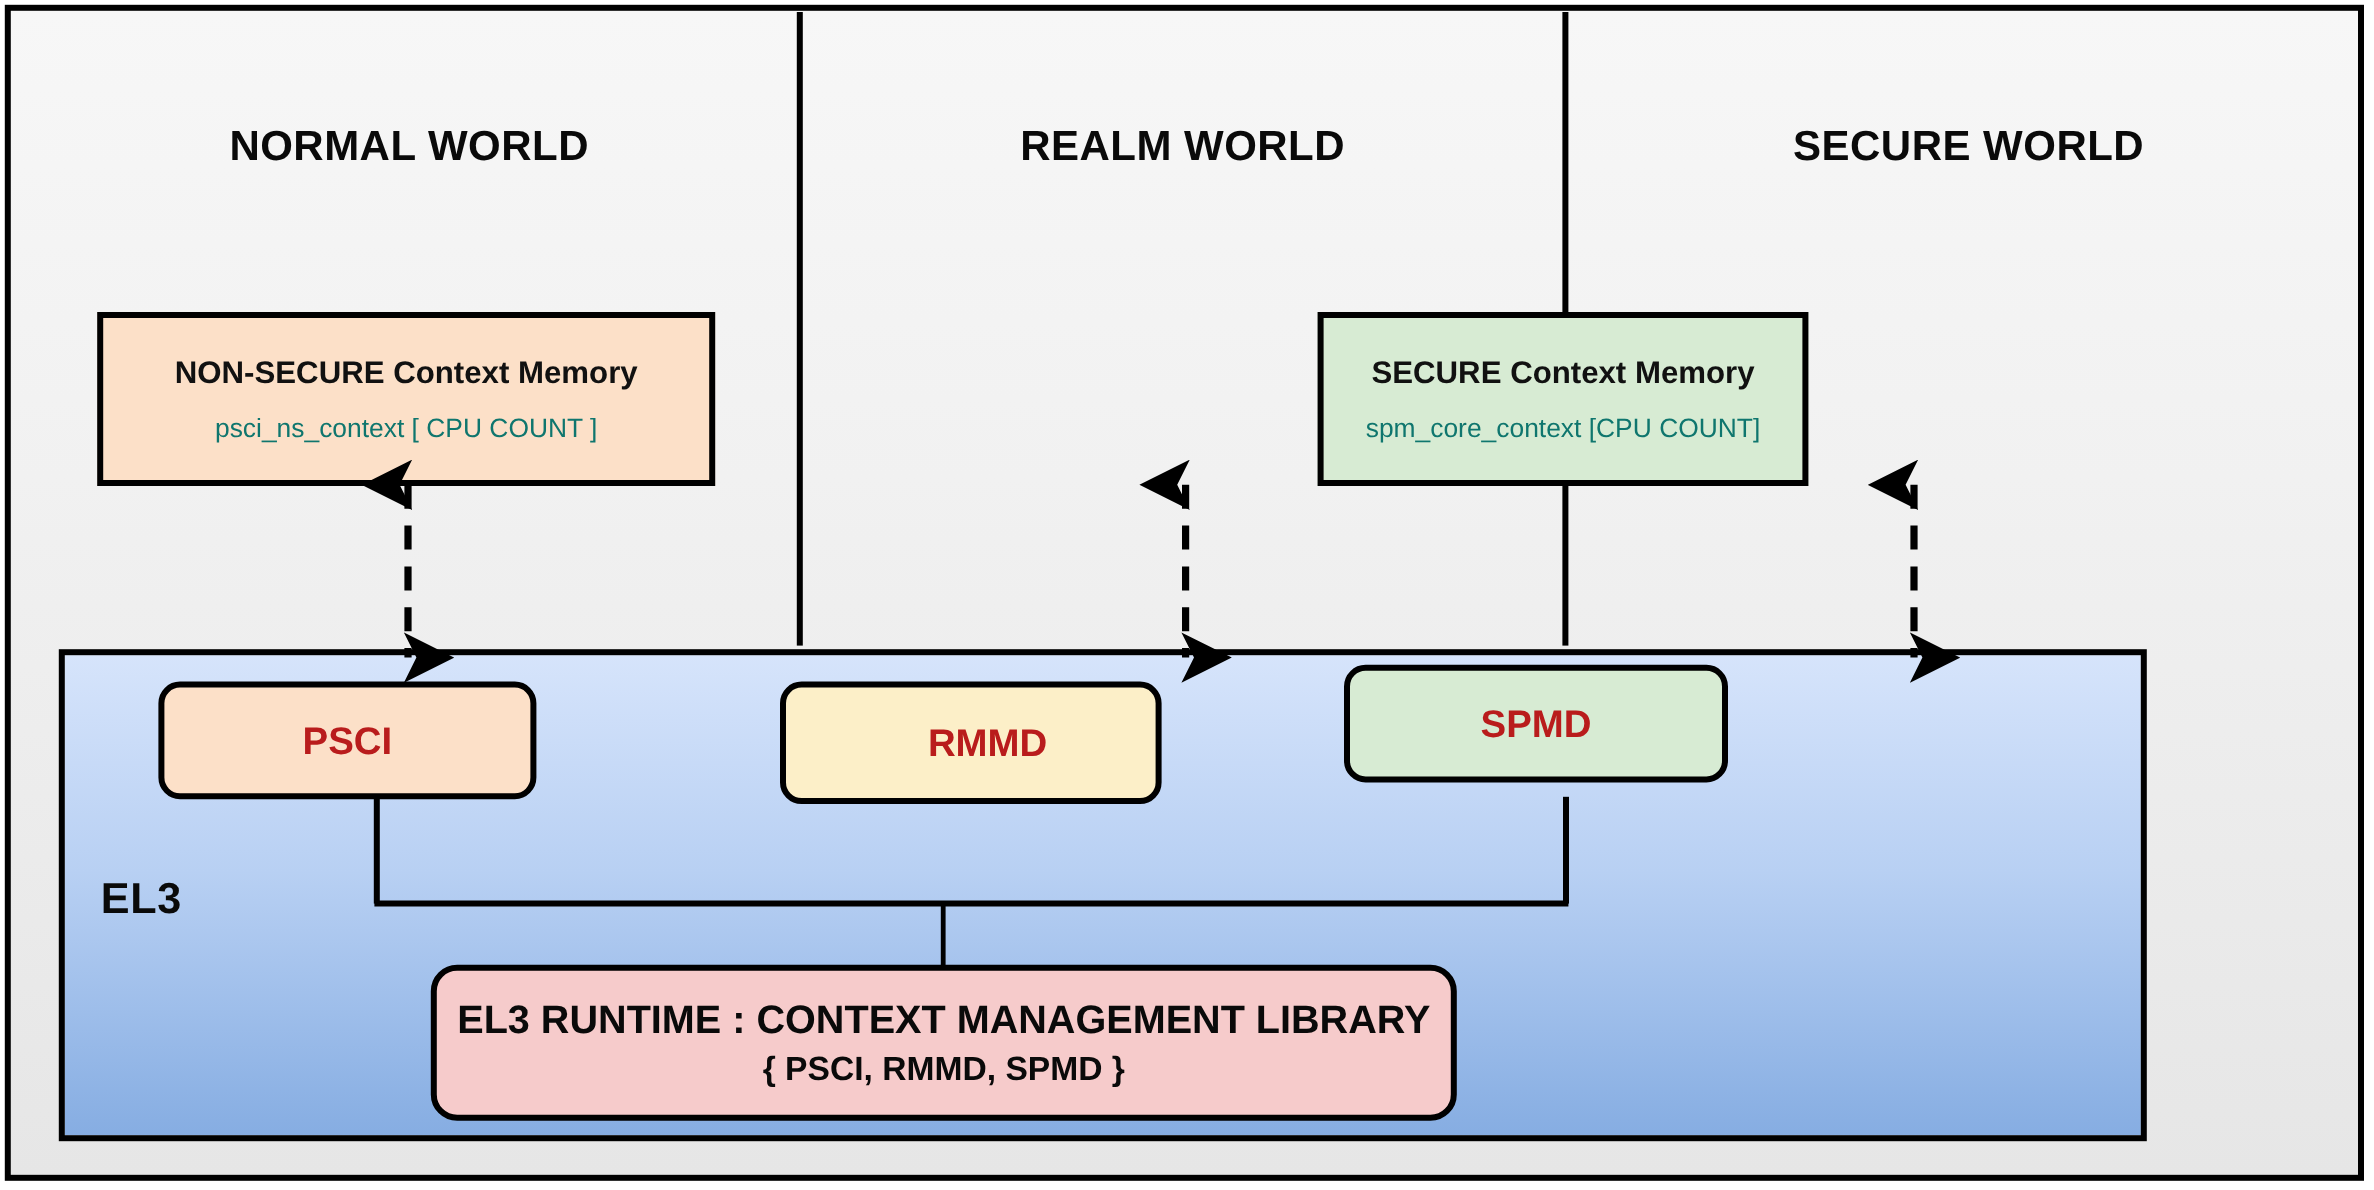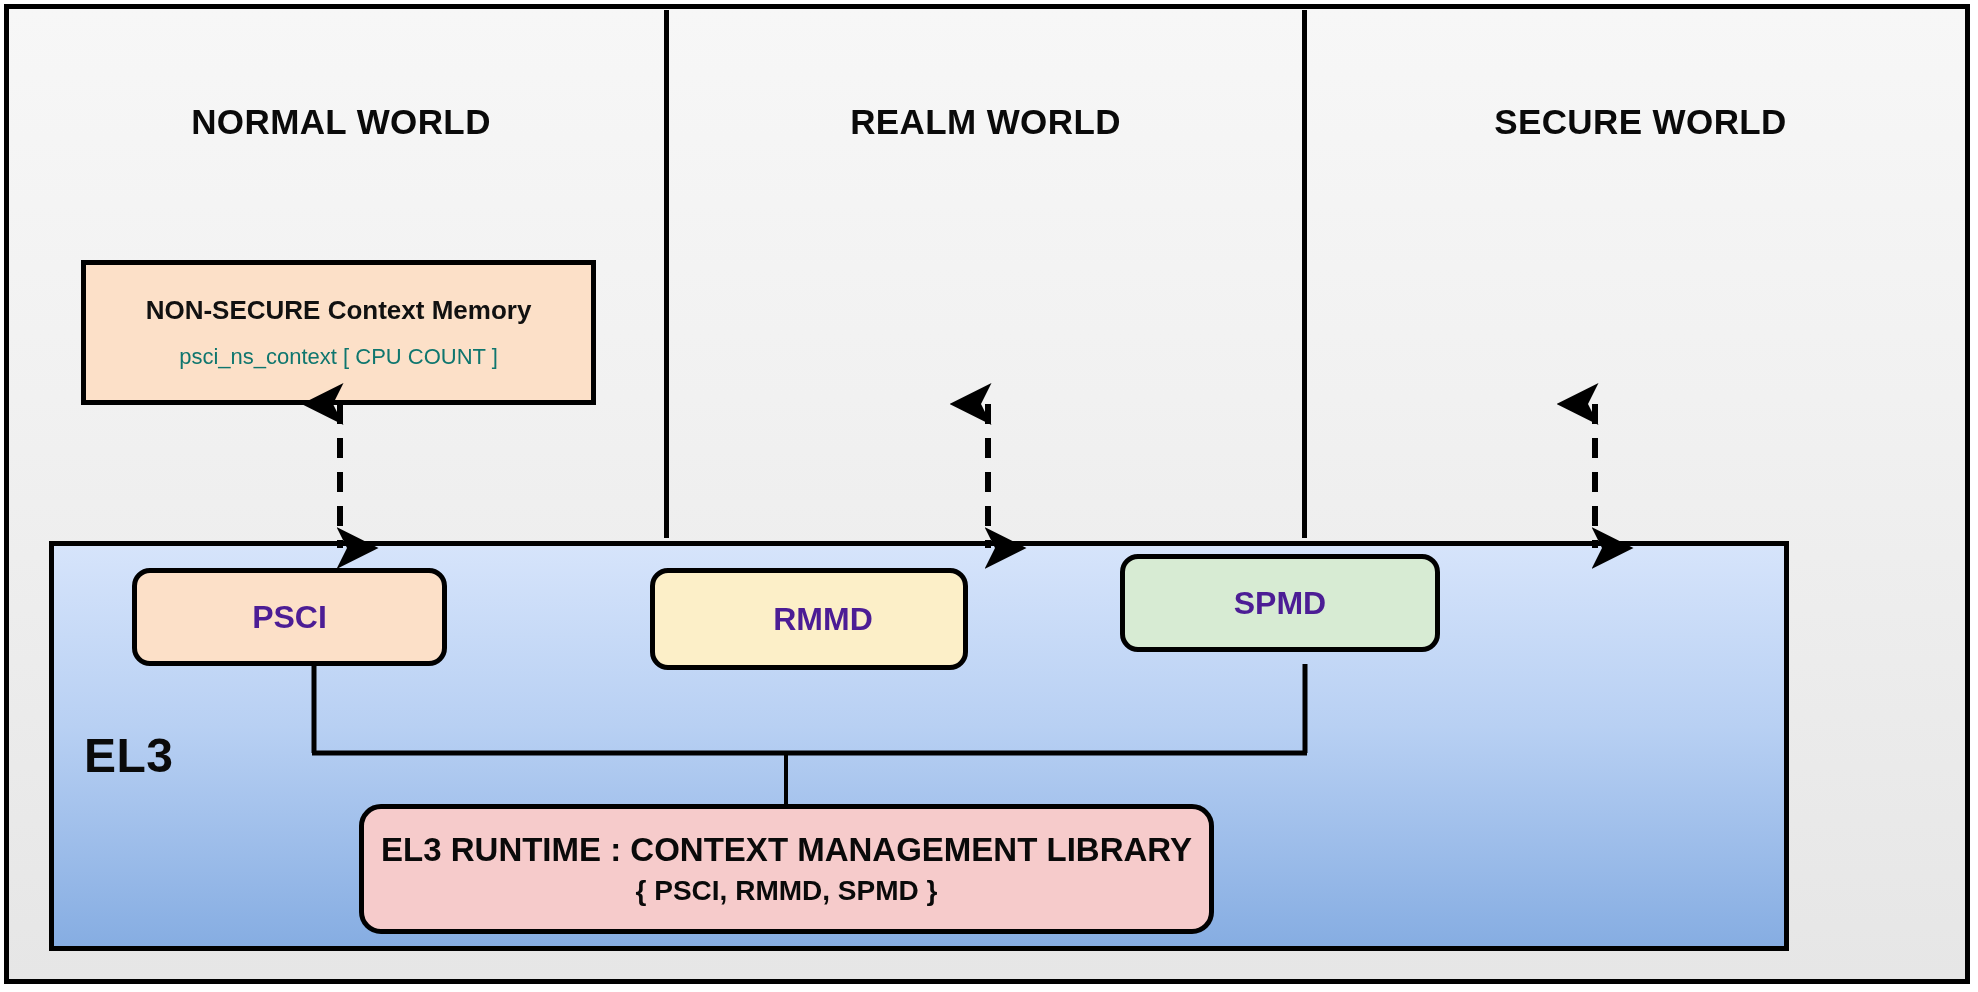--- a/index.html
+++ b/index.html
@@ -102,38 +102,38 @@
     width: 1740px;
     height: 410px;
     box-sizing: border-box;
     border: 5px solid #000000;
     background: linear-gradient(180deg, #d6e4fb 0%, #b8d0f3 45%, #86adE2 100%);
   }
   .el3-label {
     position: absolute;
     left: 30px;
     top: 182px;
-    font-size: 48px;
+    font-size: 36px;
     font-weight: bold;
     color: #0a0a0a;
     letter-spacing: 0.5px;
   }
 
   
   .svc-box {
     position: absolute;
     box-sizing: border-box;
     border: 5px solid #000000;
     border-radius: 18px;
     display: flex;
     align-items: center;
     justify-content: center;
     font-size: 32px;
     font-weight: bold;
-    color: #4c1d95;
+    color: #b91c1c;
   }
   .svc-box.psci { left: 78px;  top: 22px; width: 315px; height: 98px; background: #fce0c8; }
   .svc-box.rmmd { left: 596px; top: 22px; width: 318px; height: 102px; background: #fcefc8; padding-left: 28px; }
   .svc-box.spmd { left: 1066px;top: 8px; width: 320px; height: 98px; background: #d7ebd3; }
 
   
   .lib-box {
     position: absolute;
     left: 305px;
     top: 258px;
@@ -205,20 +205,24 @@
       <div class="world-col c3">
         <div class="world-title">SECURE WORLD</div>
       </div>
 
       <div class="ctx-box ns">
         <div class="ctx-title">NON-SECURE Context Memory</div>
         <div class="ctx-sub">psci_ns_context  [ CPU COUNT ]</div>
       </div>
 
 
+      <div class="ctx-box sec">
+        <div class="ctx-title">SECURE Context Memory</div>
+        <div class="ctx-sub">spm_core_context  [CPU COUNT]</div>
+      </div>
     </div>
 
     <div class="el3-panel">
 
       <div class="el3-label">EL3</div>
 
       <svg class="bus-svg" viewBox="0 0 1730 400">
 
         <path d="M 260 118 L 260 207" stroke="#000000" stroke-width="5" fill="none"></path>
 

